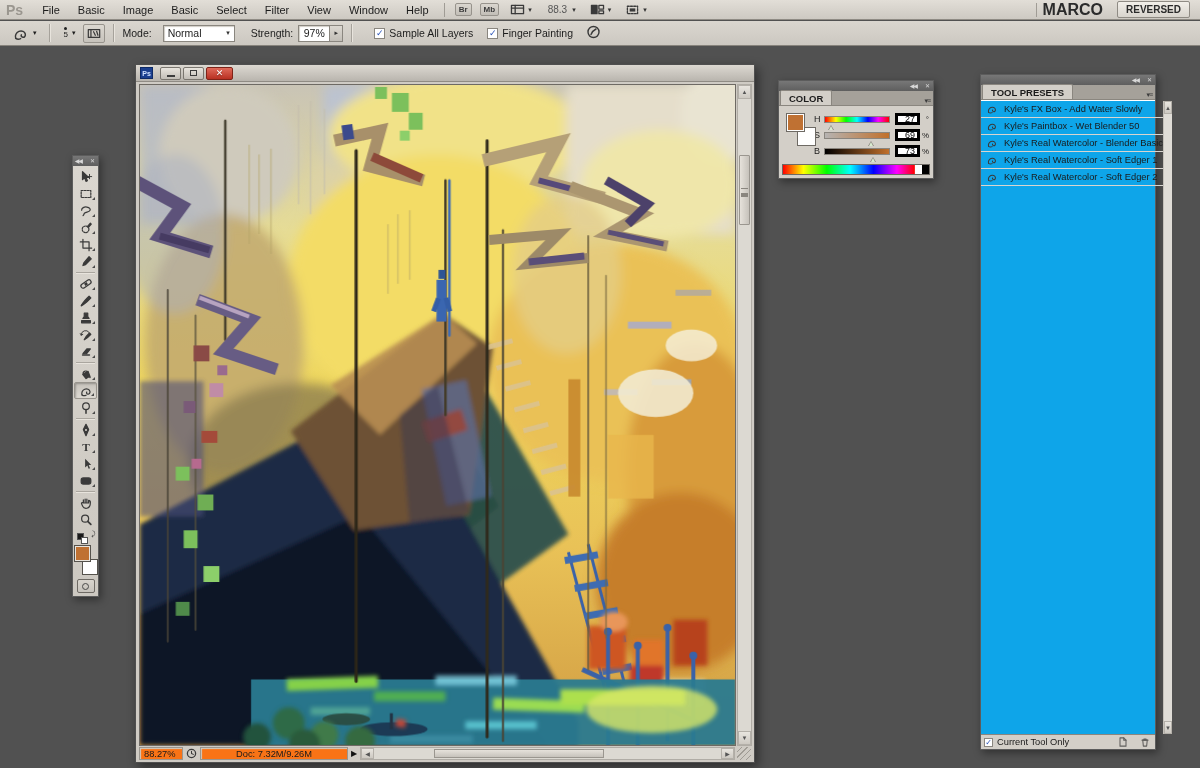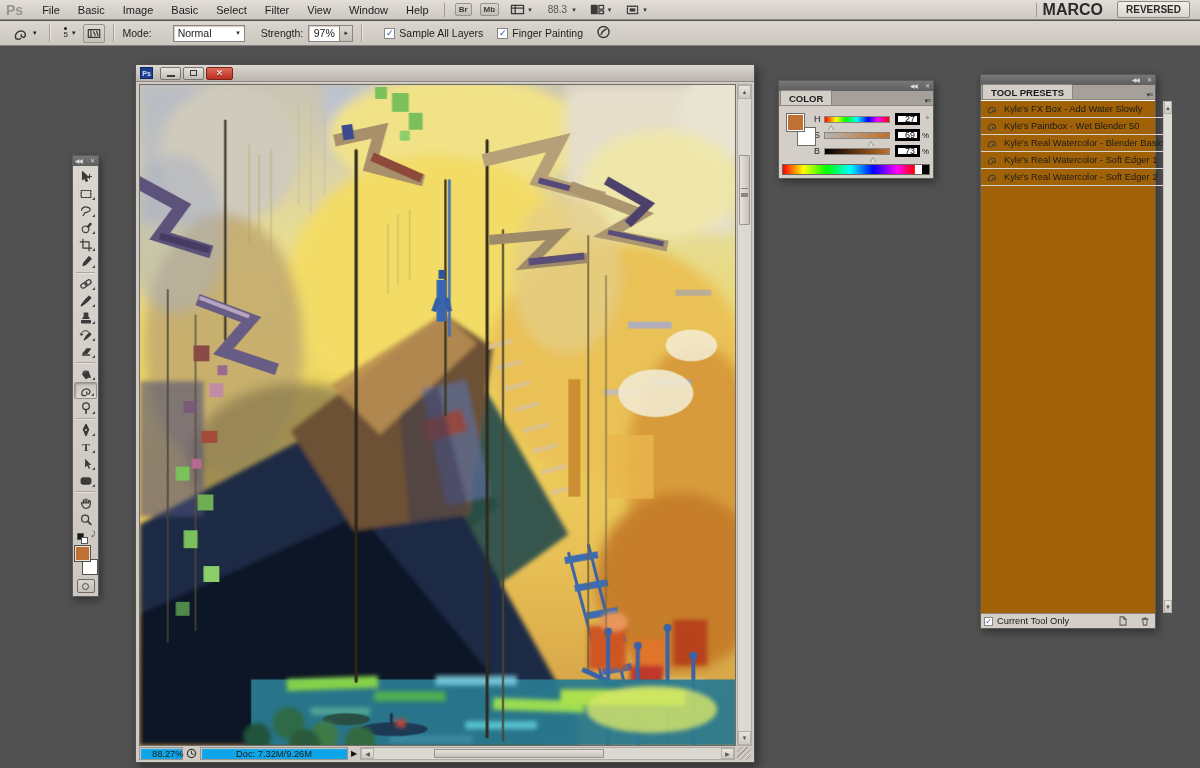--- a/index.html
+++ b/index.html
@@ -27,21 +27,21 @@
   .optsep{width:1px;height:18px;background:#a6a29b;margin:0 8px;box-shadow:1px 0 0 #e8e4dd;}
   .toolpreset-chip{display:flex;align-items:center;margin-left:8px;border:1px solid transparent;padding:1px 3px;}
   .toolpreset-chip .dd{font-size:7px;margin-left:4px;}
   .brushprev{display:flex;flex-direction:column;align-items:center;line-height:8px;margin-left:6px;}
   .brushprev .dot{width:3px;height:3px;border-radius:50%;background:#222;margin-bottom:1px;}
   .brushprev .num{font-size:8px;color:#222;}
   .panelbtn{width:22px;height:19px;border:1px solid #97938c;border-radius:2px;
     background:linear-gradient(#dcd8d1,#c6c2bb);display:flex;align-items:center;justify-content:center;margin-left:8px;}
   .sel{display:inline-flex;align-items:center;justify-content:space-between;width:72px;height:17px;
     background:#fff;border:1px solid #8a867f;box-shadow:inset 1px 1px 1px #d0ccc5;
-    font-size:10.5px;padding:0 4px;margin-left:21px;}
+    font-size:10.5px;padding:0 4px;margin-left:11px;}
   .sel .dd{font-size:7px;color:#333;}
   .numbox{width:32px;height:17px;background:#fff;border:1px solid #8a867f;
     box-shadow:inset 1px 1px 1px #d0ccc5;font-size:10.5px;display:flex;align-items:center;
     justify-content:center;margin-left:5px;}
   .stepbtn{width:13px;height:17px;border:1px solid #8a867f;border-left:none;background:linear-gradient(#dcd8d1,#c2beb7);
     display:flex;align-items:center;justify-content:center;font-size:7px;color:#333;}
   .cb{display:flex;align-items:center;margin-left:14px;}
   .cb .box{width:11px;height:11px;background:#fff;border:1px solid #8a867f;display:flex;
     align-items:center;justify-content:center;font-size:9px;color:#2a53b8;font-weight:bold;margin-right:4px;}
   
@@ -65,22 +65,22 @@
   .track{position:relative;width:66px;height:7px;border:1px solid #8a867f;}
   .track .mk{position:absolute;top:5px;width:0;height:0;border:3px solid transparent;border-bottom:5px solid #8a867f;}
   .track .mk i{position:absolute;left:-2px;top:-1px;border:2px solid transparent;border-bottom:4px solid #d9ecd0;display:block;}
   .vbox{width:25px;height:12px;background:#fff;border:3px solid #000000;font-size:9px;
     display:flex;align-items:center;justify-content:flex-end;padding-right:2px;margin-left:5px;}
   .unit{width:9px;font-size:8px;color:#1b1b1b;text-align:right;}
   .ramp{height:11px;margin:2px 3px 3px 3px;border:1px solid #6e6a64;
     background:linear-gradient(to right,#f00 0%,#ff0 14%,#0f0 30%,#0ff 46%,#00f 62%,#f0f 78%,#f00 90%,
       #fff 90.5%,#fff 95%,#000 95.5%,#000 100%);}
   
-  #presetspanel{left:980px;top:74px;width:176px;height:555px;display:flex;flex-direction:column;}
-  .plist{flex:1;background:#a16207;border-top:1px solid #fff;display:flex;}
+  #presetspanel{left:980px;top:74px;width:176px;height:676px;display:flex;flex-direction:column;}
+  .plist{flex:1;background:#0ea5e9;border-top:1px solid #fff;display:flex;}
   .rows{flex:1;}
   .prow{height:17px;display:flex;align-items:center;border-bottom:1px solid #d8d5cf;padding-left:4px;}
   .prow .picon{width:14px;height:12px;margin-right:5px;}
   .prow .ptext{font-size:9.3px;color:#1a1a1a;white-space:nowrap;}
   .pscroll{width:13px;background:#e0ddd7;border-left:1px solid #c4c0b9;display:flex;flex-direction:column;}
   .sarrow{height:13px;display:flex;align-items:center;justify-content:center;font-size:6px;color:#555;
     background:linear-gradient(#e8e5df,#cdc9c2);border:1px solid #b4b0a9;}
   .pscroll .strack{flex:1;}
   .pfooter{height:15px;background:#d3cfc8;border-top:1px solid #8a867f;display:flex;align-items:center;padding:0 3px;}
   .pfooter .box{width:9px;height:9px;background:#fff;border:1px solid #8a867f;font-size:8px;color:#2a53b8;
@@ -122,22 +122,22 @@
   .winbtn .xg{color:#fff;font-size:9px;font-weight:bold;text-shadow:0 1px 1px #7e2318;line-height:9px;}
   .docmain{flex:1;display:flex;margin:2px 2px 0 3px;}
   .canvas{flex:1;border:1px solid #6e6a64;position:relative;overflow:hidden;background:#e8df9a;}
   .canvas svg{position:absolute;left:0;top:0;width:100%;height:100%;}
   .vscroll{width:15px;margin-left:1px;background:#dcd9d2;border:1px solid #b0aca5;display:flex;flex-direction:column;align-items:stretch;}
   .vscroll .sarrow{height:14px;}
   .vthumb{height:70px;margin:56px 1px 0 1px;background:linear-gradient(90deg,#e6e2db,#c6c2bb);
     border:1px solid #9a968f;border-radius:1px;display:flex;align-items:center;justify-content:center;}
   .grip{width:7px;border-top:1px solid #8a867f;box-shadow:0 2px 0 #8a867f,0 4px 0 #8a867f;height:5px;}
   .statusbar{height:16px;display:flex;align-items:center;padding:1px 3px 2px 3px;}
-  .statfield{height:13px;background:#0ea5e9;border:1px solid #9a968f;box-shadow:inset 1px 1px 1px #cfcbc4;
-    font-size:9.3px;color:#1a1a1a;display:flex;align-items:center;padding:0 12px;}
+  .statfield{height:13px;background:#f97316;border:1px solid #9a968f;box-shadow:inset 1px 1px 1px #cfcbc4;
+    font-size:9.3px;color:#1a1a1a;display:flex;align-items:center;padding:0 4px;}
   .statzoom{width:44px;}
   .staticon{width:13px;height:13px;margin:0 2px;display:flex;align-items:center;justify-content:center;}
   .statdoc{width:148px;justify-content:center;}
   .statplay{width:12px;height:13px;display:flex;align-items:center;justify-content:center;font-size:8px;color:#111;}
   .hscroll{flex:1;height:13px;background:#dcd9d2;border:1px solid #b0aca5;display:flex;align-items:stretch;}
   .hscroll .sarrow{width:13px;height:auto;}
   .hthumb{width:170px;margin:1px 0 1px 60px;background:linear-gradient(#e6e2db,#c6c2bb);border:1px solid #9a968f;}
   .fgrip{width:14px;height:13px;margin-left:2px;
     background:repeating-linear-gradient(135deg,transparent 0 3px,#a09c95 3px 4px);}
   svg.icon{stroke:#3a3a3a;fill:none;stroke-width:1.4;stroke-linecap:round;stroke-linejoin:round;}

